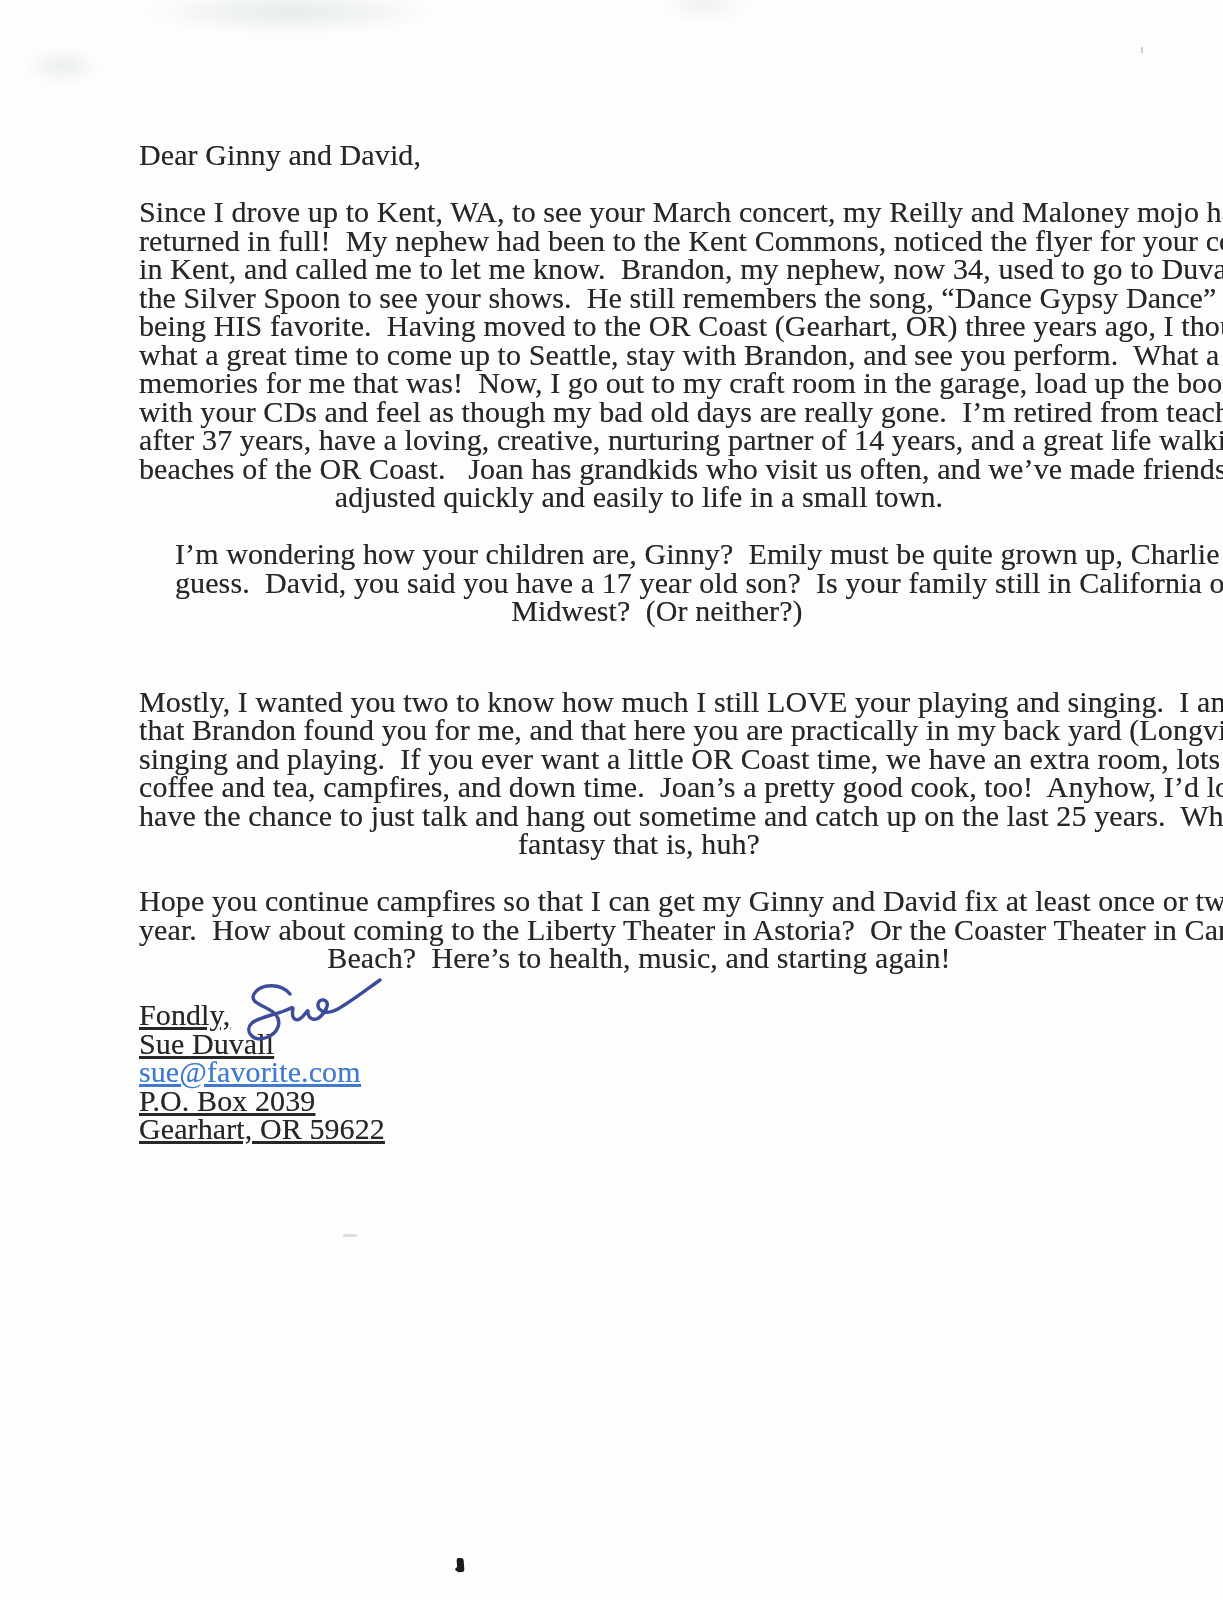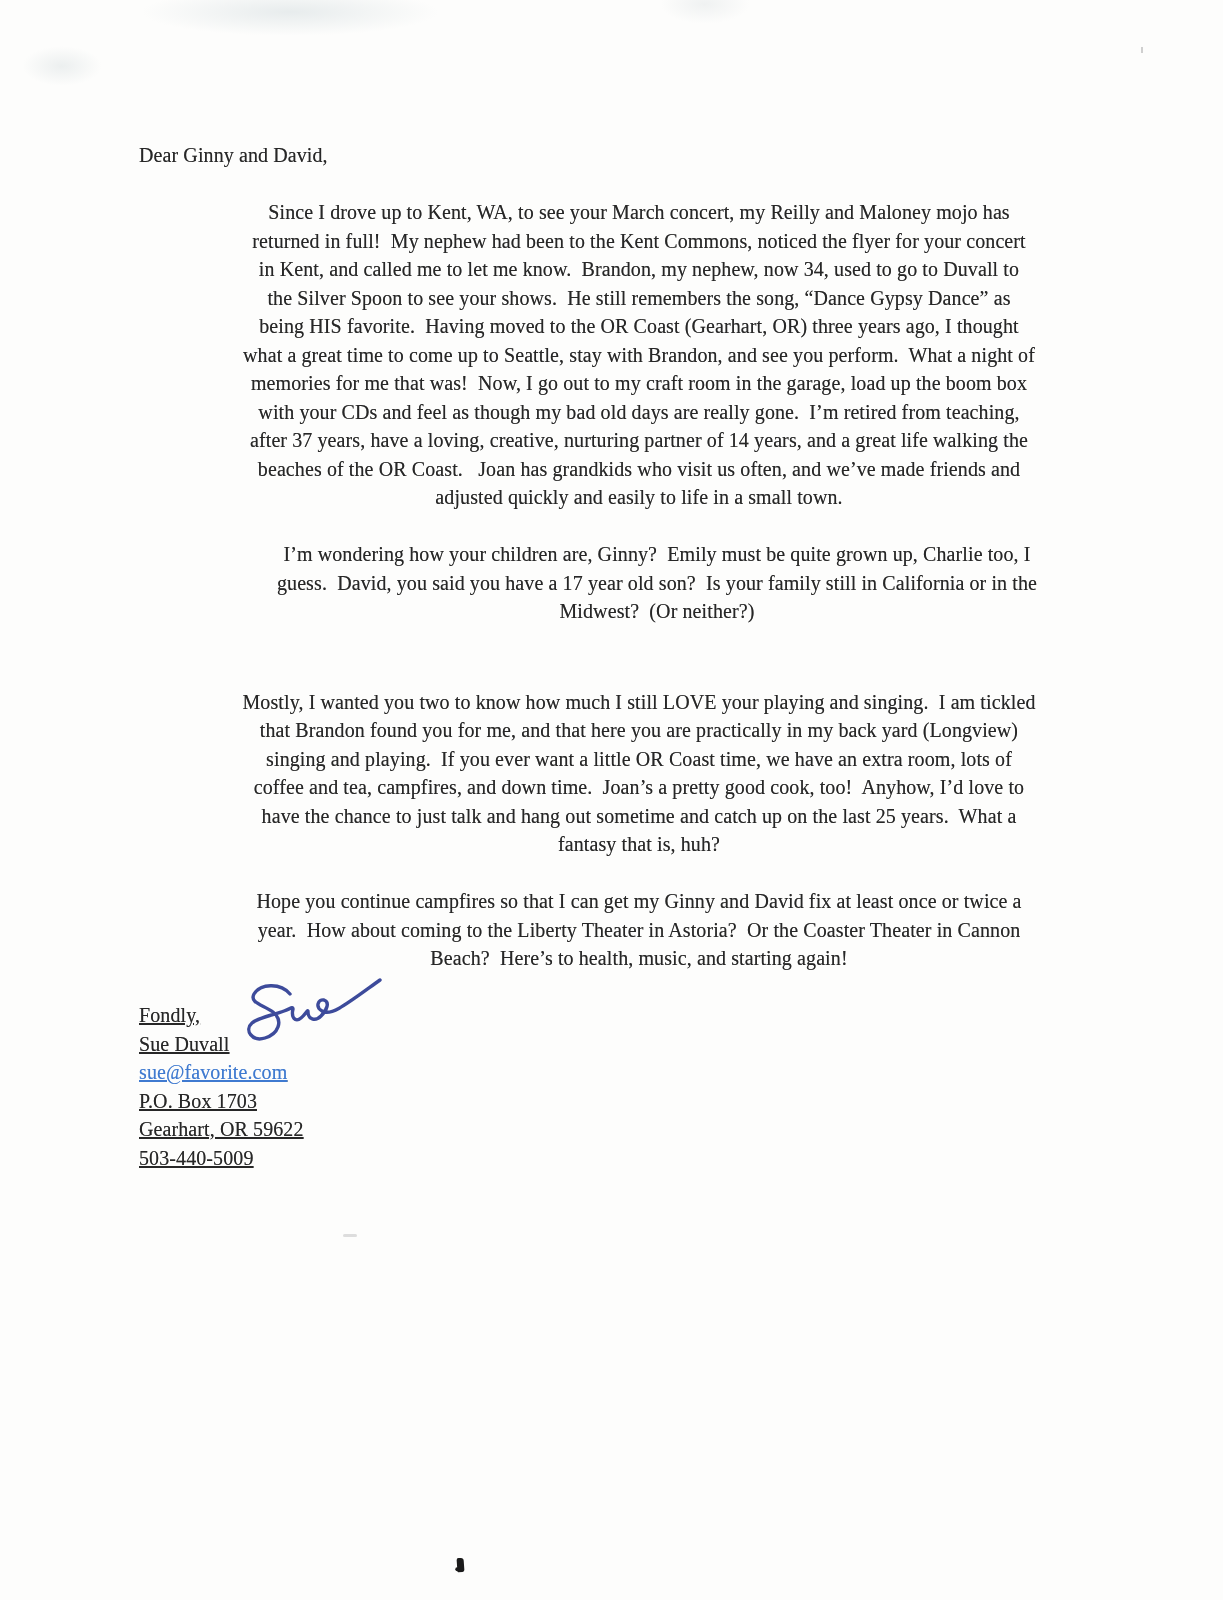--- a/index.html
+++ b/index.html
@@ -23,21 +23,21 @@
   .speck { position: absolute; left: 1141px; top: 47px; width: 2px; height: 6px;
     background: #cfcfcf; }
   .faint-dot { position: absolute; left: 343px; top: 1234px; width: 14px; height: 3px;
     background: rgba(190,190,190,0.5); border-radius: 2px; }
 
   .content {
     position: absolute;
     left: 139px;
     top: 141px;
     width: 1000px;
-    font-size: 20px;
+    font-size: 30px;
     line-height: 28.5px;
     letter-spacing: 0.1px;
     text-shadow: 0 0 0.6px rgba(45,45,45,0.55);
   }
   .salutation { margin: 0 0 28.5px 0; white-space: pre; }
   .paragraph { margin: 0 0 28.5px 0; white-space: pre; text-align: center; }
   .paragraph.extra-gap { margin-bottom: 62px; margin-left: 36px; }
   .sig-block { margin-top: 8px; text-decoration: underline; }
   .sig-line { white-space: pre; }
   .email-link {
@@ -108,23 +108,22 @@
 have the chance to just talk and hang out sometime and catch up on the last 25 years.  What a
 fantasy that is, huh?</div>
     <div class="paragraph">Hope you continue campfires so that I can get my Ginny and David fix at least once or twice a
 year.  How about coming to the Liberty Theater in Astoria?  Or the Coaster Theater in Cannon
 Beach?  Here’s to health, music, and starting again!</div>
 
     <div class="sig-block">
       <div class="sig-line">Fondly,</div>
       <div class="sig-line">Sue Duvall</div>
       <div class="sig-line"><span class="email-link">sue@favorite.com</span></div>
-      <div class="sig-line">P.O. Box 1703</div>
+      <div class="sig-line">P.O. Box 2039</div>
       <div class="sig-line">Gearhart, OR 59622</div>
-      <div class="sig-line">503-440-5009</div>
     </div>
   </div>
 
   <svg class="signature-svg" viewBox="0 0 150 80" aria-label="Sue">
     <path d="M 52 22
              C 42 10, 22 12, 16 22
              C 11 31, 26 33, 35 40
              C 46 49, 40 62, 27 66
              C 14 70, 6 58, 14 51
              C 21 45, 36 43, 46 39

